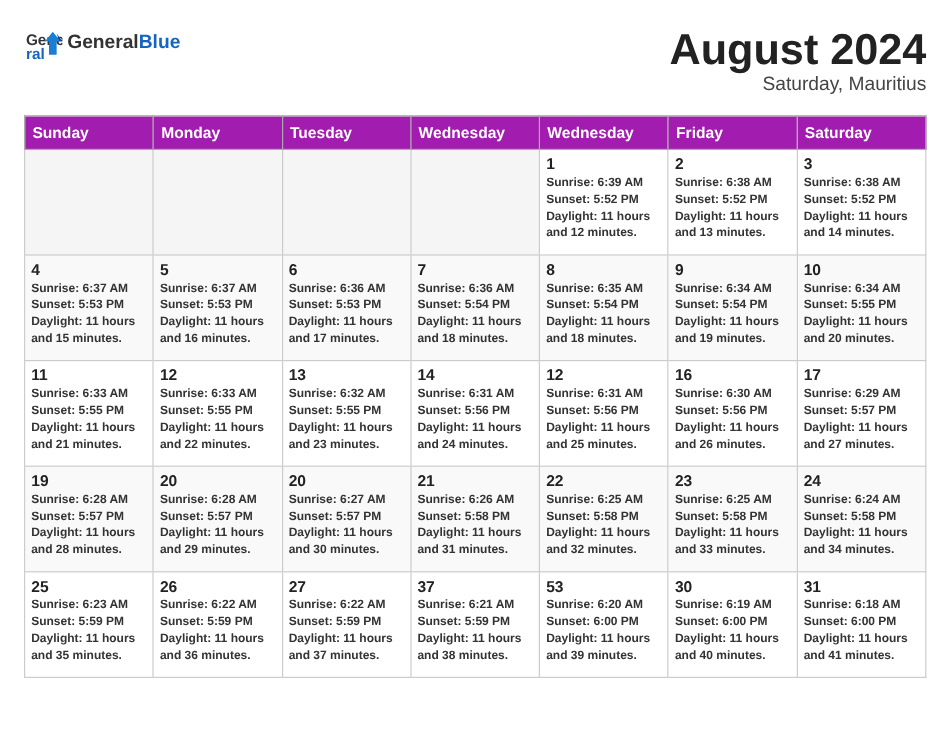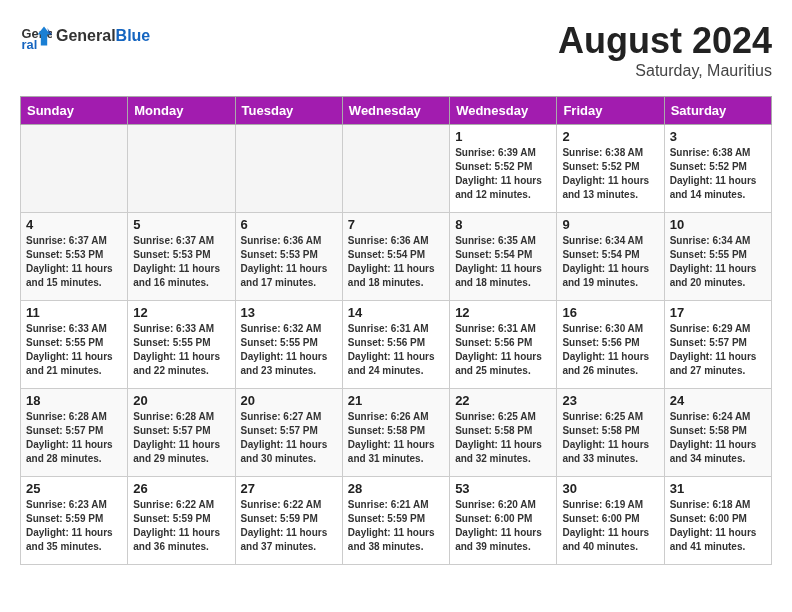--- a/index.html
+++ b/index.html
@@ -186,21 +186,21 @@
           <div class="day-number">16</div>
           <div class="day-info">Sunrise: 6:30 AM<br>Sunset: 5:56 PM<br>Daylight: 11 hours and 26 minutes.</div>
         </td>
         <td>
           <div class="day-number">17</div>
           <div class="day-info">Sunrise: 6:29 AM<br>Sunset: 5:57 PM<br>Daylight: 11 hours and 27 minutes.</div>
         </td>
       </tr>
       <tr>
         <td class="alt-row">
-          <div class="day-number">18</div>
+          <div class="day-number">19</div>
           <div class="day-info">Sunrise: 6:28 AM<br>Sunset: 5:57 PM<br>Daylight: 11 hours and 28 minutes.</div>
         </td>
         <td class="alt-row">
           <div class="day-number">20</div>
           <div class="day-info">Sunrise: 6:28 AM<br>Sunset: 5:57 PM<br>Daylight: 11 hours and 29 minutes.</div>
         </td>
         <td class="alt-row">
           <div class="day-number">20</div>
           <div class="day-info">Sunrise: 6:27 AM<br>Sunset: 5:57 PM<br>Daylight: 11 hours and 30 minutes.</div>
         </td>
@@ -228,21 +228,21 @@
         </td>
         <td>
           <div class="day-number">26</div>
           <div class="day-info">Sunrise: 6:22 AM<br>Sunset: 5:59 PM<br>Daylight: 11 hours and 36 minutes.</div>
         </td>
         <td>
           <div class="day-number">27</div>
           <div class="day-info">Sunrise: 6:22 AM<br>Sunset: 5:59 PM<br>Daylight: 11 hours and 37 minutes.</div>
         </td>
         <td>
-          <div class="day-number">28</div>
+          <div class="day-number">37</div>
           <div class="day-info">Sunrise: 6:21 AM<br>Sunset: 5:59 PM<br>Daylight: 11 hours and 38 minutes.</div>
         </td>
         <td>
           <div class="day-number">53</div>
           <div class="day-info">Sunrise: 6:20 AM<br>Sunset: 6:00 PM<br>Daylight: 11 hours and 39 minutes.</div>
         </td>
         <td>
           <div class="day-number">30</div>
           <div class="day-info">Sunrise: 6:19 AM<br>Sunset: 6:00 PM<br>Daylight: 11 hours and 40 minutes.</div>
         </td>

